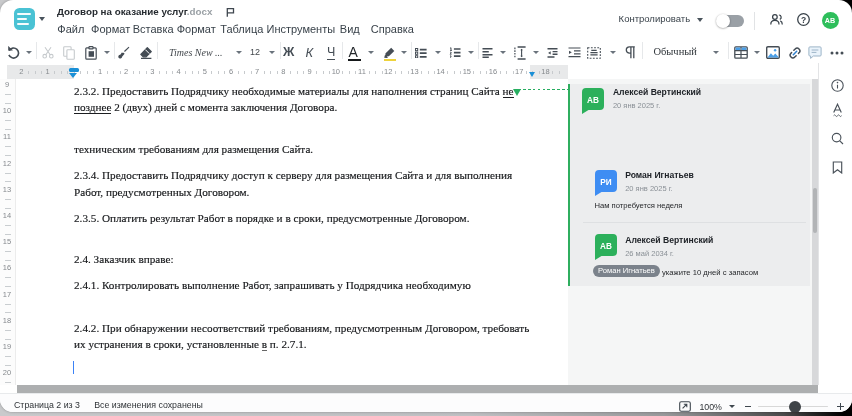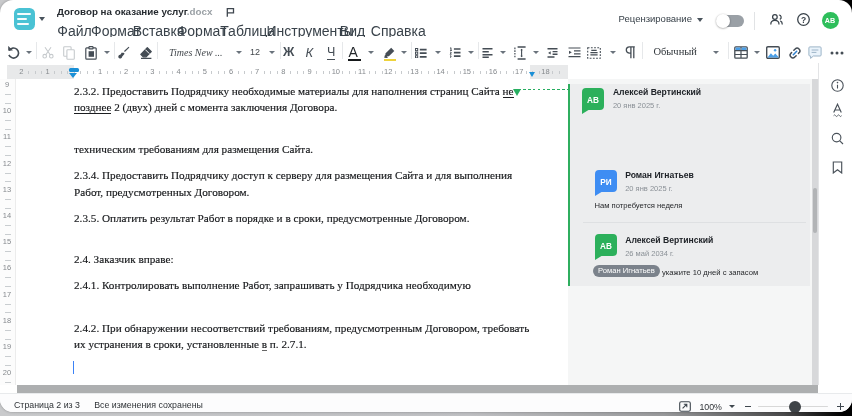--- a/index.html
+++ b/index.html
@@ -6,21 +6,21 @@
 body { background: linear-gradient(to right,#c9cacc 0%,#bfc0c3 55%,#98999b 78%,#4a4a4b 92%,#000 99%);
   font-family:"Liberation Sans",sans-serif; }
 .win { position:absolute; left:0; top:0; width:852px; height:412px; background:#fff;
   border-radius:13px; overflow:hidden; box-shadow:0 0 3px rgba(0,0,0,0.3); }
 .logo { position:absolute; left:13.5px; top:8px; width:21.6px; height:21.6px; border-radius:5.5px; background:#4ac2d4; }
 .logo i { position:absolute; left:3.3px; height:2.4px; border-radius:1.2px; background:rgba(255,255,255,0.95); display:block; }
 .caret { width:0; height:0; border-left:3.5px solid transparent; border-right:3.5px solid transparent;
   border-top:4px solid #49535c; display:inline-block; vertical-align:top; }
 .title { position:absolute; left:57px; top:5.7px; font-size:9.8px; font-weight:700; color:#262b30; }
 .title .ext { color:#9aa0a5; }
-.menu { position:absolute; top:23.3px; font-size:14px; color:#39424a; }
+.menu { position:absolute; top:23.3px; font-size:11px; color:#39424a; }
 .rev { position:absolute; left:618.6px; top:12.5px; font-size:9.5px; color:#39424a; }
 .toggle { position:absolute; left:717px; top:15px; width:27px; height:11.5px; border-radius:6.5px; background:#9aa0a6; }
 .knob { position:absolute; left:-1.5px; top:-1.5px; width:14.5px; height:14.5px; border-radius:50%; background:#fff;
   box-shadow:0 0.5px 2px rgba(0,0,0,0.4); }
 .hdiv { position:absolute; left:754px; top:12px; width:1px; height:18px; background:#e1e3e5; }
 .tb { position:absolute; left:0; top:37px; width:852px; height:26px; background:#fff; }
 .sep { position:absolute; top:5px; width:1px; height:17px; background:#e6e8ea; }
 .ticon { position:absolute; top:2.5px; height:26px; display:flex; align-items:center; justify-content:center; }
 .tcaret { position:absolute; top:14px; }
 .tcaret .caret { border-left-width:3px; border-right-width:3px; border-top-width:3.5px; border-top-color:#6a737c; }
@@ -72,21 +72,21 @@
     <path d="M1.3 8.7 V0.7 H7.5 V4.8 H1.3"></path>
   </svg>
   <div class="menu" style="left:57.3px">Файл</div>
   <div class="menu" style="left:91.1px">Формат</div>
   <div class="menu" style="left:132.7px">Вставка</div>
   <div class="menu" style="left:176.7px">Формат</div>
   <div class="menu" style="left:220.2px">Таблица</div>
   <div class="menu" style="left:266.5px">Инструменты</div>
   <div class="menu" style="left:339.8px">Вид</div>
   <div class="menu" style="left:370.8px">Справка</div>
-  <div class="rev">Рецензирование</div>
+  <div class="rev">Контролировать</div>
   <div style="position:absolute;left:696.5px;top:18px"><span class="caret"></span></div>
   <div class="toggle">
       <div class="knob"></div>
     </div>
   <div class="hdiv"></div>
   <div style="position:absolute;left:769.7px;top:14px">
     <svg width="13" height="11" viewBox="0 0 13 11" fill="none" stroke="#39424a" stroke-width="1.25">
       <circle cx="4.9" cy="3" r="2.3"></circle>
         <path d="M0.8 10.4 c0-2.6 1.8-3.9 4.1-3.9 s4.1 1.3 4.1 3.9"></path>
       <path d="M8.9 1 a2.3 2.3 0 0 1 0.9 4.4 M10.3 6.9 c1.4 0.6 2 1.9 2 3.5"></path>

